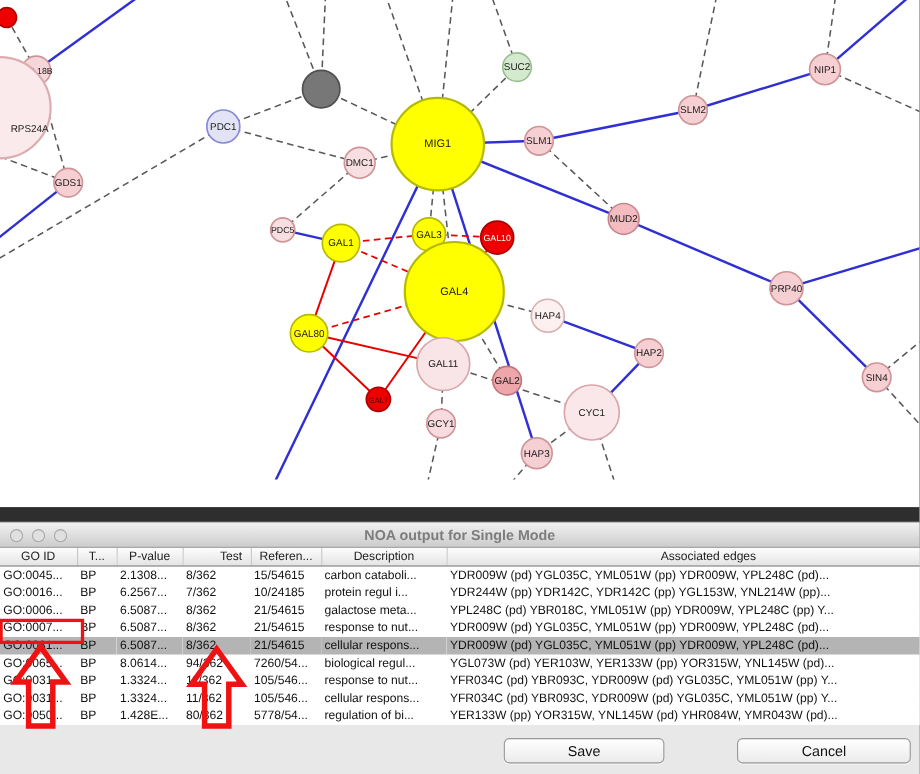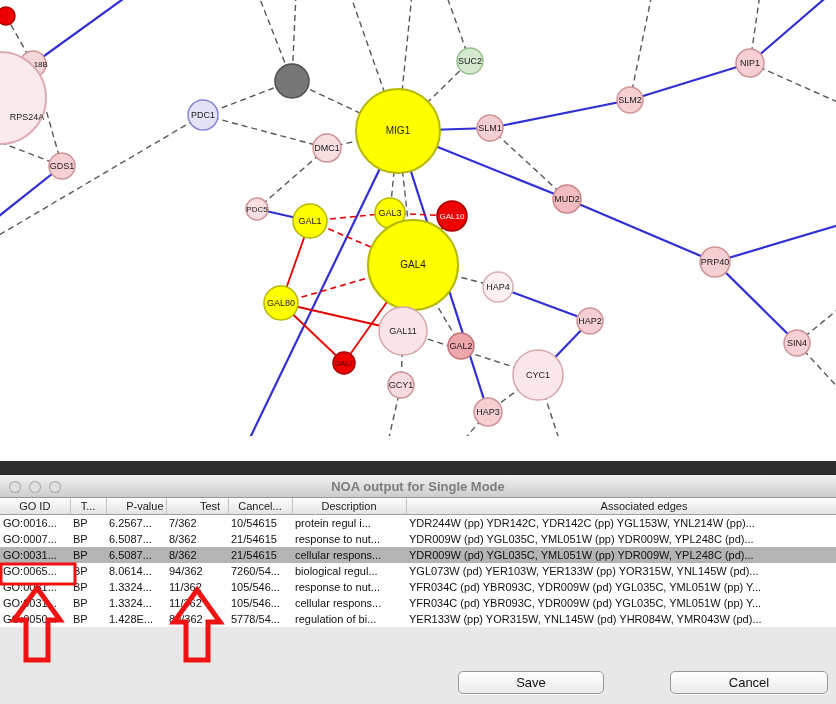--- a/index.html
+++ b/index.html
@@ -251,36 +251,54 @@
       <div class="light" style="background: rgb(224, 224, 224);"></div>
     </div>
     <span class="title inactive">NOA output for Single Mode</span>
   </div>
 
   <table class="noa">
     <thead>
       <tr id="noa-head-row">
           <th style="width: 70px;">GO ID</th>
           <th style="width: 36px;">T...</th>
-          <th style="width: 60px; text-align: right;">P-value</th>
+          <th style="width: 60px;">P-value</th>
           <th style="width: 62px; padding-left: 28px;">Test</th>
-          <th style="width: 64px;">Cancel...</th>
+          <th style="width: 64px;">Referen...</th>
           <th style="width: 114px;">Description</th>
           <th style="width: 430px; padding-left: 48px;">Associated edges</th>
         </tr>
     </thead>
     <tbody id="noa-body">
         <tr>
+          <td>GO:0045...</td>
+          <td>BP</td>
+          <td>2.1308...</td>
+          <td>8/362</td>
+          <td>15/54615</td>
+          <td>carbon cataboli...</td>
+          <td>YDR009W (pd) YGL035C, YML051W (pp) YDR009W, YPL248C (pd)...</td>
+        </tr>
+        <tr>
           <td>GO:0016...</td>
           <td>BP</td>
           <td>6.2567...</td>
           <td>7/362</td>
-          <td>10/54615</td>
+          <td>10/24185</td>
           <td>protein regul i...</td>
           <td>YDR244W (pp) YDR142C, YDR142C (pp) YGL153W, YNL214W (pp)...</td>
+        </tr>
+        <tr>
+          <td>GO:0006...</td>
+          <td>BP</td>
+          <td>6.5087...</td>
+          <td>8/362</td>
+          <td>21/54615</td>
+          <td>galactose meta...</td>
+          <td>YPL248C (pd) YBR018C, YML051W (pp) YDR009W, YPL248C (pp) Y...</td>
         </tr>
         <tr>
           <td>GO:0007...</td>
           <td>BP</td>
           <td>6.5087...</td>
           <td>8/362</td>
           <td>21/54615</td>
           <td>response to nut...</td>
           <td>YDR009W (pd) YGL035C, YML051W (pp) YDR009W, YPL248C (pd)...</td>
         </tr>

